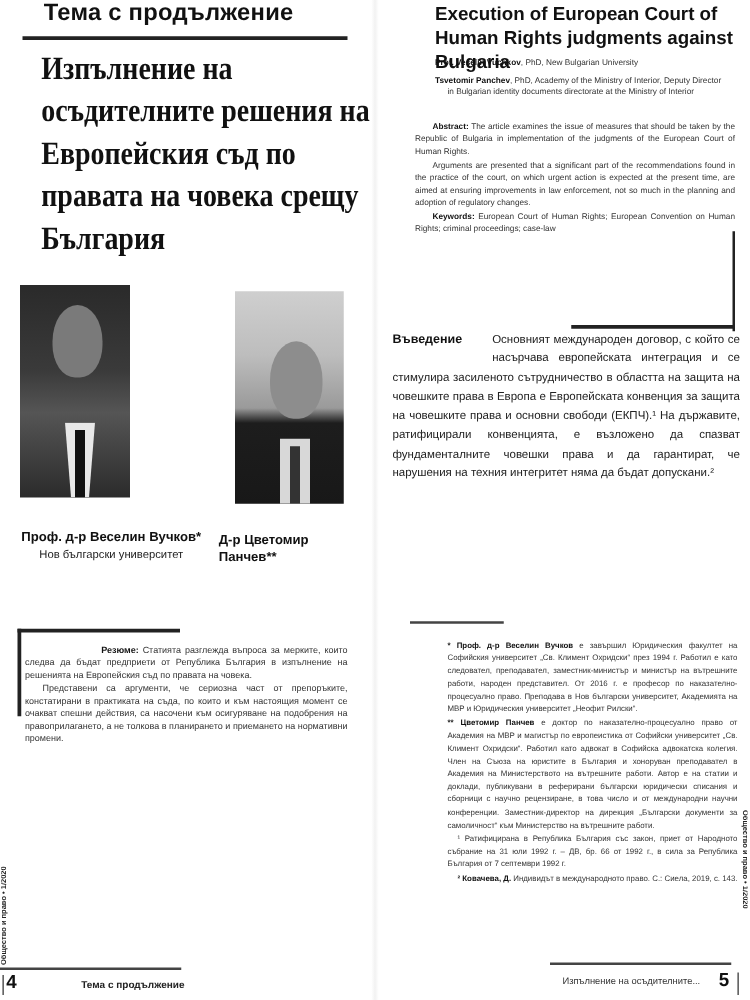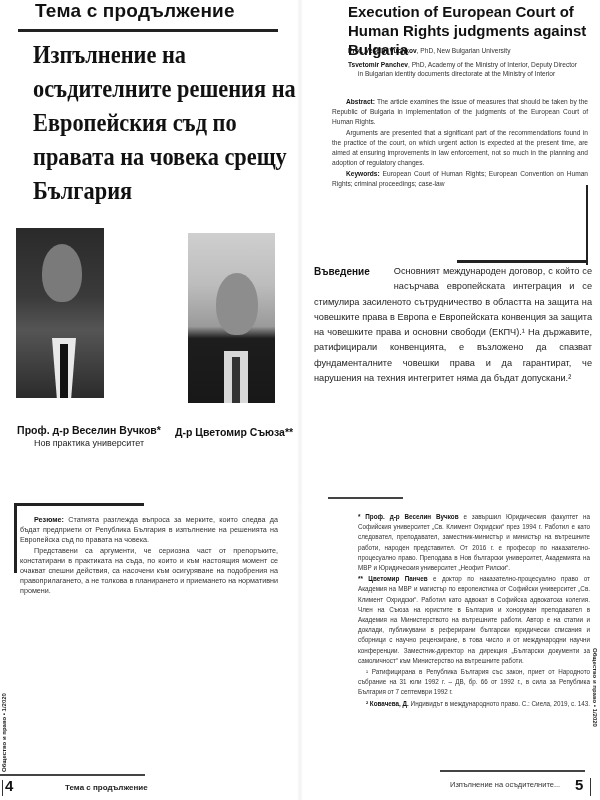--- a/index.html
+++ b/index.html
@@ -28,21 +28,21 @@
 
     .author { position: absolute; font-size: 9px; line-height: 12px; color: #222; }
     .author .name { font-weight: bold; font-size: 10.5px; line-height: 14px; color: #111; display: block; }
     .author-1 { left: 14px; top: 423px; width: 150px; text-align: center; }
     .author-2 { left: 175px; top: 425px; width: 120px; }
 
     .summary-box { position: absolute; left: 14px; top: 503px; width: 130px; height: 3px; background: #222; }
     .summary-box-v { position: absolute; left: 14px; top: 503px; width: 3px; height: 70px; background: #222; }
     .summary { position: absolute; left: 20px; top: 515px; width: 258px; font-size: 7.2px; line-height: 10px; color: #333; text-align: justify; }
     .summary p { text-indent: 14px; margin-bottom: 1px; }
-    .summary b { color: #111; }
+    .summary b { color: #111; margin-left: 47px; }
 
     .side-journal-left { position: absolute; left: 1px; top: 660px; width: 10px; height: 112px; font-size: 6px; font-weight: bold; color: #222; writing-mode: vertical-rl; transform: rotate(180deg); white-space: nowrap; overflow: hidden; }
     .foot-rule-left { position: absolute; left: 0px; top: 774px; width: 145px; height: 2px; background: #444; }
     .page-num-left { position: absolute; left: 5px; top: 777px; font-size: 15px; font-weight: bold; color: #111; }
     .page-num-left-bar { position: absolute; left: 2px; top: 780px; width: 1px; height: 16px; background: #333; }
     .running-left { position: absolute; left: 65px; top: 783px; font-size: 8px; font-weight: bold; color: #222; }
 
     
     .en-title { position: absolute; left: 48px; top: 2px; width: 245px; font-weight: bold; font-size: 15px; line-height: 19px; color: #111; }
     .en-authors { position: absolute; left: 48px; top: 46px; width: 245px; font-size: 6.6px; line-height: 9.5px; color: #333; }
@@ -86,30 +86,30 @@
     <div class="tie"></div>
   </div>
   <div class="photo photo-2">
     <div class="head"></div>
     <div class="shirt"></div>
     <div class="tie"></div>
   </div>
 
   <div class="author author-1">
     <span class="name">Проф. д-р Веселин Вучков*</span>
-    <span>Нов практика университет</span>
+    <span>Нов български университет</span>
   </div>
   <div class="author author-2">
-    <span class="name">Д-р Цветомир Съюза**</span>
+    <span class="name">Д-р Цветомир Панчев**</span>
   </div>
 
   <div class="summary-box"></div>
   <div class="summary-box-v"></div>
   <div class="summary">
-    <p><b>Резюме:</b> <span>Статията разглежда въпроса за мерките, които следва да бъдат предприети от Република България в изпълнение на решенията на Европейска съд по правата на човека.</span></p>
+    <p><b>Резюме:</b> <span>Статията разглежда въпроса за мерките, които следва да бъдат предприети от Република България в изпълнение на решенията на Европейския съд по правата на човека.</span></p>
     <p><span>Представени са аргументи, че сериозна част от препоръките, констатирани в практиката на съда, по които и към настоящия момент се очакват спешни действия, са насочени към осигуряване на подобрения на правоприлагането, а не толкова в планирането и приемането на нормативни промени.</span></p>
   </div>
 
   <div class="side-journal-left">Общество и право • 1/2020</div>
   <div class="foot-rule-left"></div>
   <div class="page-num-left-bar"></div>
   <div class="page-num-left">4</div>
   <div class="running-left">Тема с продължение</div>
 </div>
 

